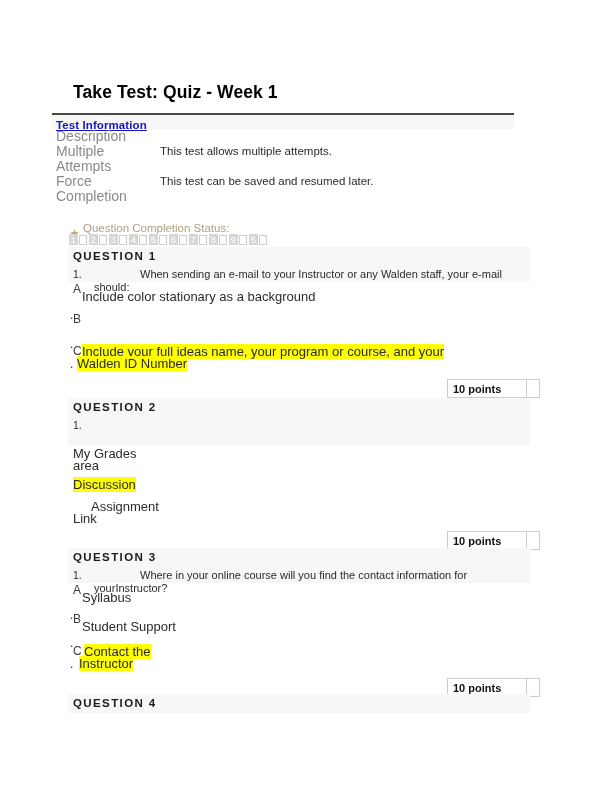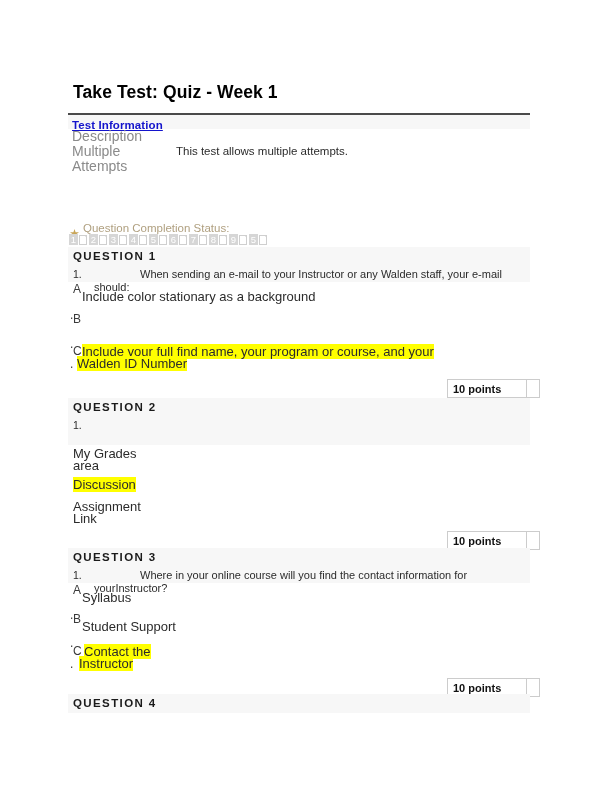--- a/index.html
+++ b/index.html
@@ -28,21 +28,21 @@
     font-size: 17.5px;
     font-weight: bold;
     letter-spacing: 0.1px;
     color: #000;
     white-space: nowrap;
   }
 
   
   .info-block {
     position: absolute;
-    left: 68px; top: 113px;
+    left: 52px; top: 113px;
     width: 462px;
   }
   .info-rule {
     height: 2px;
     background: #4a4a4a;
     width: 462px;
   }
   .info-head {
     background: #f7f7f7;
     padding: 0px 0 0 4px;
@@ -215,20 +215,24 @@
       <a href="#">Test Information</a>
     </div>
     <div class="info-row">
       <div class="info-label">Description</div>
       <div class="info-value"></div>
     </div>
     <div class="info-row">
       <div class="info-label">Multiple Attempts</div>
       <div class="info-value">This test allows multiple attempts.</div>
     </div>
+    <div class="info-row">
+      <div class="info-label">Force Completion</div>
+      <div class="info-value">This test can be saved and resumed later.</div>
+    </div>
   </div>
 
   <div class="status-line">
     <span class="star-icon">
       <svg width="9" height="9" viewBox="0 0 10 10">
         <path d="M5 0 L6.2 3.6 L10 3.6 L7 5.8 L8.1 9.4 L5 7.2 L1.9 9.4 L3 5.8 L0 3.6 L3.8 3.6 Z" fill="#c8a558"></path>
       </svg>
     </span>
     <span class="status-label">Question Completion Status:</span>
   </div>
@@ -284,38 +288,38 @@
 
   <div class="opt-letter" style="left:73px; top:283px;">A</div>
   <div class="opt-dot" style="left:70px; top:295px;"></div>
   <div class="opt" style="left:82px; top:290px;">Include color stationary as a background</div>
 
   <div class="opt-letter" style="left:73px; top:313px;">B</div>
   <div class="opt-dot" style="left:70px; top:309px;">.</div>
 
   <div class="opt-dot" style="left:70px; top:338px;">.</div>
   <div class="opt-letter" style="left:73px; top:345px;">C</div>
-  <div class="opt" style="left:82px; top:345px;"><span class="hl">Include your full find name, your program or course, and your</span></div>
+  <div class="opt" style="left:82px; top:345px;"><span class="hl">Include your full ideas name, your program or course, and your</span></div>
   <div class="opt-dot" style="left:70px; top:358px;">.</div>
   <div class="opt" style="left:77px; top:357px;"><span class="hl">Walden ID Number</span></div>
 
   <div class="points-box" style="left:447px; top:379px;">10 points</div>
   <div class="points-tail" style="left:527px; top:379px;"></div>
 
   <div class="q-header" style="top:398px;">QUESTION 2</div>
   <div class="q-text-band" style="top:417px; height:28px;">
     <span class="qnum">1.</span>
   </div>
 
   <div class="opt" style="left:73px; top:447px;">My Grades</div>
   <div class="opt" style="left:73px; top:459px;">area</div>
 
   <div class="opt" style="left:73px; top:478px;"><span class="hl">Discussion</span></div>
 
-  <div class="opt" style="left:73px; top:500px;">Assignment</div>
+  <div class="opt" style="left:91px; top:500px;">Assignment</div>
   <div class="opt" style="left:73px; top:512px;">Link</div>
 
   <div class="points-box" style="left:447px; top:531px;">10 points</div>
   <div class="points-tail" style="left:527px; top:531px;"></div>
 
   <div class="q-header" style="top:548px;">QUESTION 3</div>
   <div class="q-text-band" style="top:567px; height:16px;">
     <span class="qnum">1.</span>
     <span class="qbody">Where in your online course will you find the contact information for yourInstructor?</span>
   </div>

